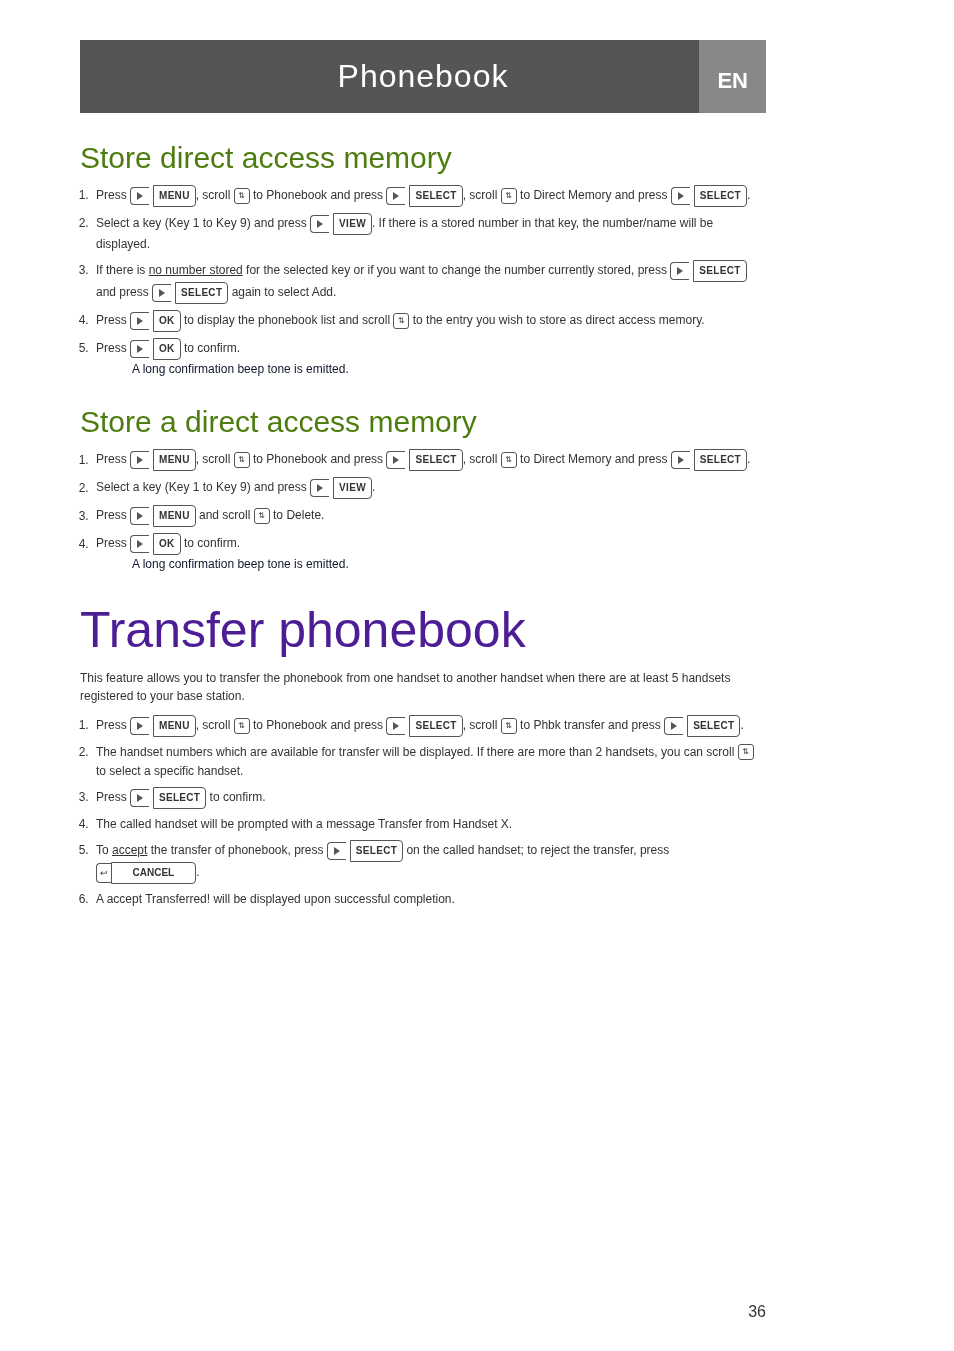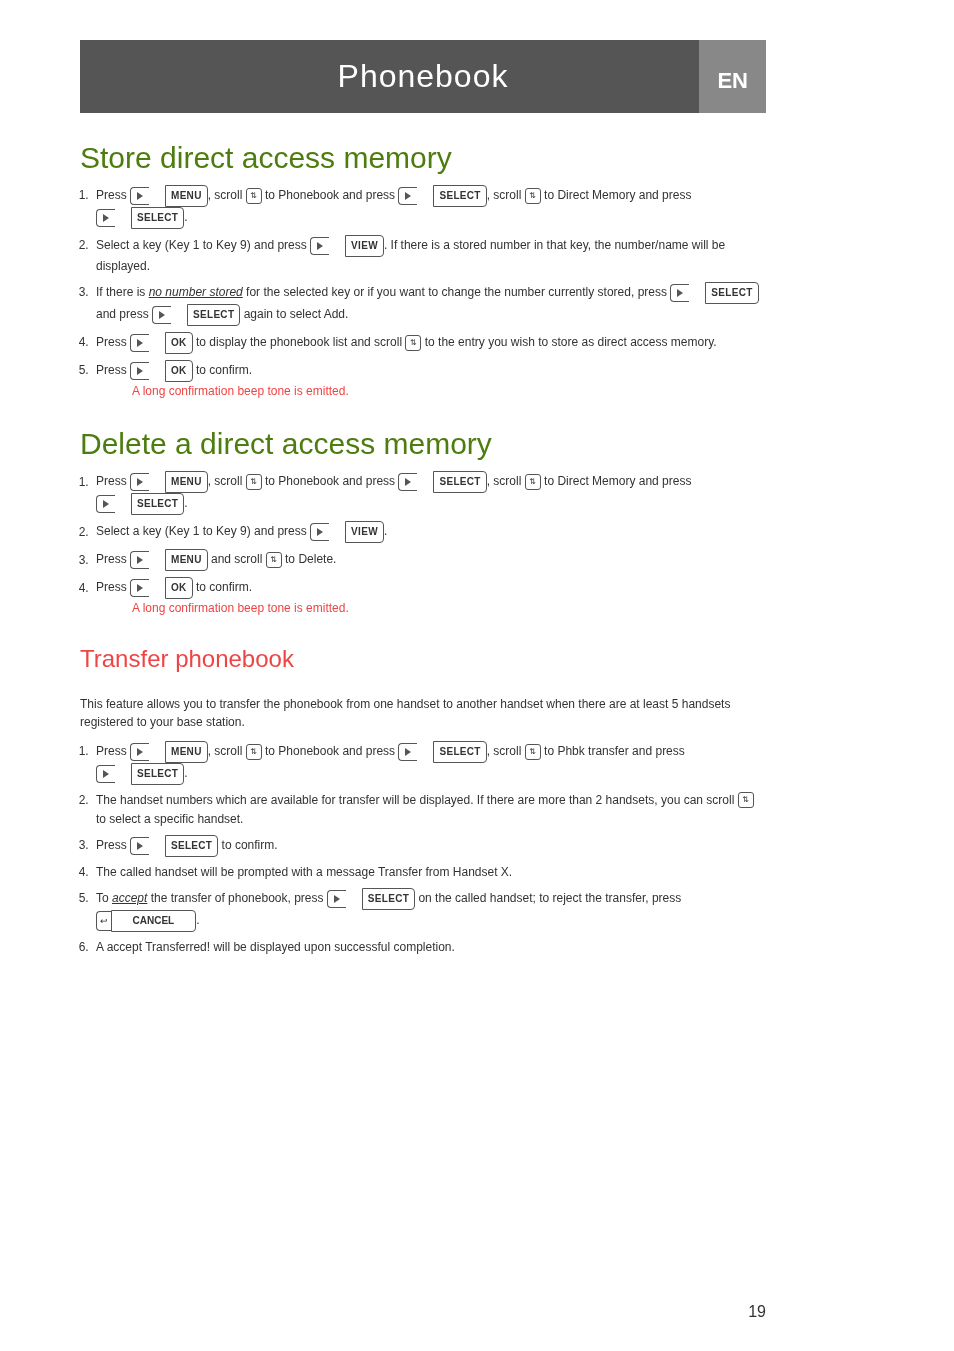--- a/index.html
+++ b/index.html
@@ -57,24 +57,24 @@
     
     .section-title {
       font-size: 30px;
       font-weight: 300;
       color: #4d7c0f;
       margin-bottom: 10px;
       margin-top: 4px;
     }
 
     .section-title-large {
-      font-size: 24px;
+      font-size: 50px;
       font-weight: 300;
-      color: #ef4444;
-      margin-bottom: 22px;
+      color: #4c1d95;
+      margin-bottom: 10px;
       margin-top: 4px;
     }
 
     .section-intro {
       font-size: 12px;
       color: #333;
       margin-bottom: 10px;
       line-height: 1.5;
     }
 
@@ -105,21 +105,21 @@
       text-align: center;
       line-height: 14px;
       color: #333;
     }
 
     
     .btn-combo {
       display: inline-flex;
       align-items: center;
       vertical-align: middle;
-      gap: 16px;
+      gap: 4px;
     }
 
     .btn-left-part {
       border: 1.5px solid #555;
       border-right: none;
       border-radius: 4px 0 0 4px;
       padding: 2px 3px;
       font-size: 9px;
       background: #fff;
       display: flex;
@@ -180,28 +180,27 @@
       font-size: 16px;
       color: #333;
     }
 
     b, strong {
       font-weight: bold;
     }
 
     .underline {
       text-decoration: underline;
-      font-style: italic;
     }
 
     .note-indent {
       margin-left: 36px;
       margin-top: -4px;
       font-size: 12px;
-      color: #ef4444;
+      color: #0f172a;
       line-height: 1.5;
     }
   </style>
 </head>
 <body>
 
 <div class="page">
 
   <div class="header-bar">
     <span class="header-title">Phonebook</span>
@@ -299,21 +298,21 @@
             </span>
           <span class="btn-right-part"><b>OK</b></span>
         </span>
         to confirm.<br>
         <span class="note-indent">A long confirmation beep tone is emitted.</span>
       </li>
     </ol>
   </div>
 
   <div class="section-block">
-    <div class="section-title">Delete a direct access memory</div>
+    <div class="section-title">Store a direct access memory</div>
     <ol>
       <li>
         Press
         <span class="btn-combo">
           <span class="btn-left-part">
               <svg class="arrow-svg" viewBox="0 0 12 12">
                 <path d="M3,2 L9,6 L3,10 Z" fill="#555"></path>
               </svg>
             </span>
           <span class="btn-right-part"><b>MENU</b></span>
@@ -450,15 +449,15 @@
           <span class="cancel-left">↩</span>
           <span class="cancel-right"><b>CANCEL</b></span>
         </span>.
       </li>
       <li>
         A accept Transferred! will be displayed upon successful completion.
       </li>
     </ol>
   </div>
 
-  <div class="page-number">19</div>
+  <div class="page-number">36</div>
 
 </div>
 
 </body></html>

